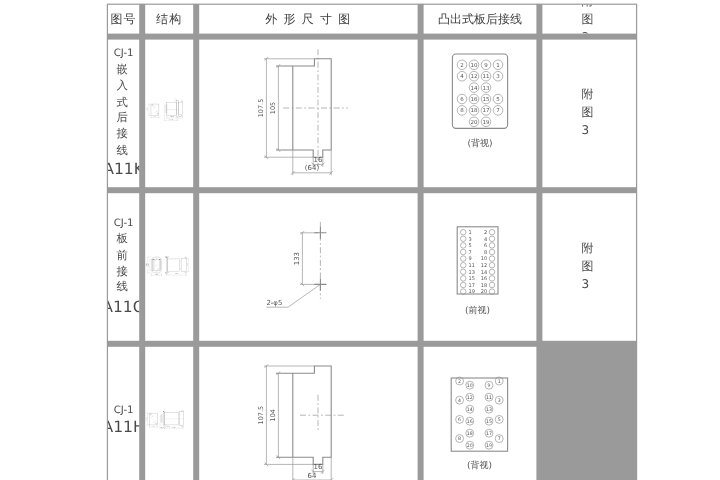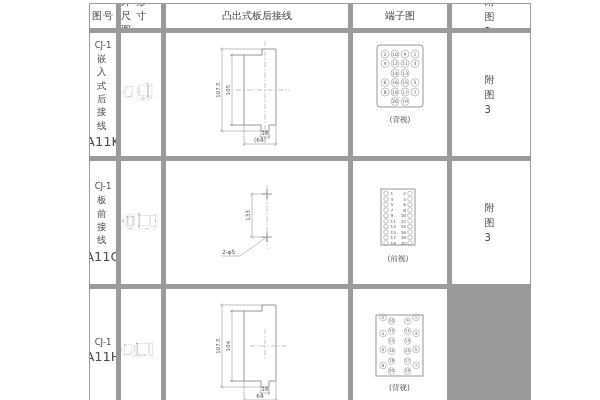--- a/index.html
+++ b/index.html
@@ -30,27 +30,27 @@
 </head>
 <body>
 
 <div class="stage">
   <div class="spec-table">
 
     <div class="cell hcell">
         <span>图号</span>
       </div>
     <div class="cell hcell">
+        <span>结构</span>
+      </div>
+    <div class="cell hcell">
         <span>外 形 尺 寸 图</span>
       </div>
     <div class="cell hcell" style="letter-spacing:0;">
         <span>凸出式板后接线</span>
-      </div>
-    <div class="cell hcell" style="letter-spacing:0;">
-        <span>端子图</span>
       </div>
 
     <div class="cell">
       <div class="vtext">附图3</div>
     </div>
     <div class="cell structure-cell">
       <div class="model">CJ-1</div>
       <div class="stype">嵌入式后接线</div>
       <div class="scode">A11K</div>
     </div>

